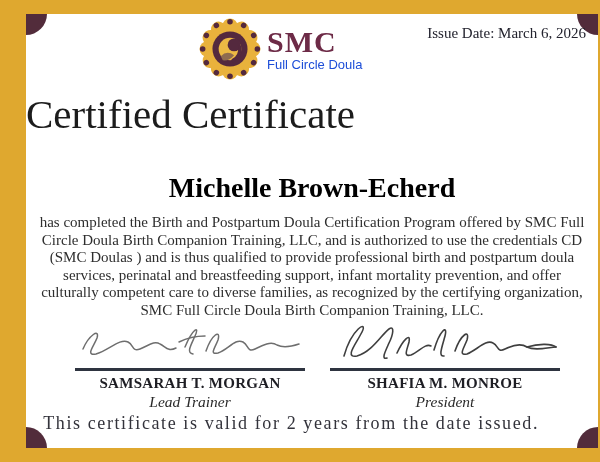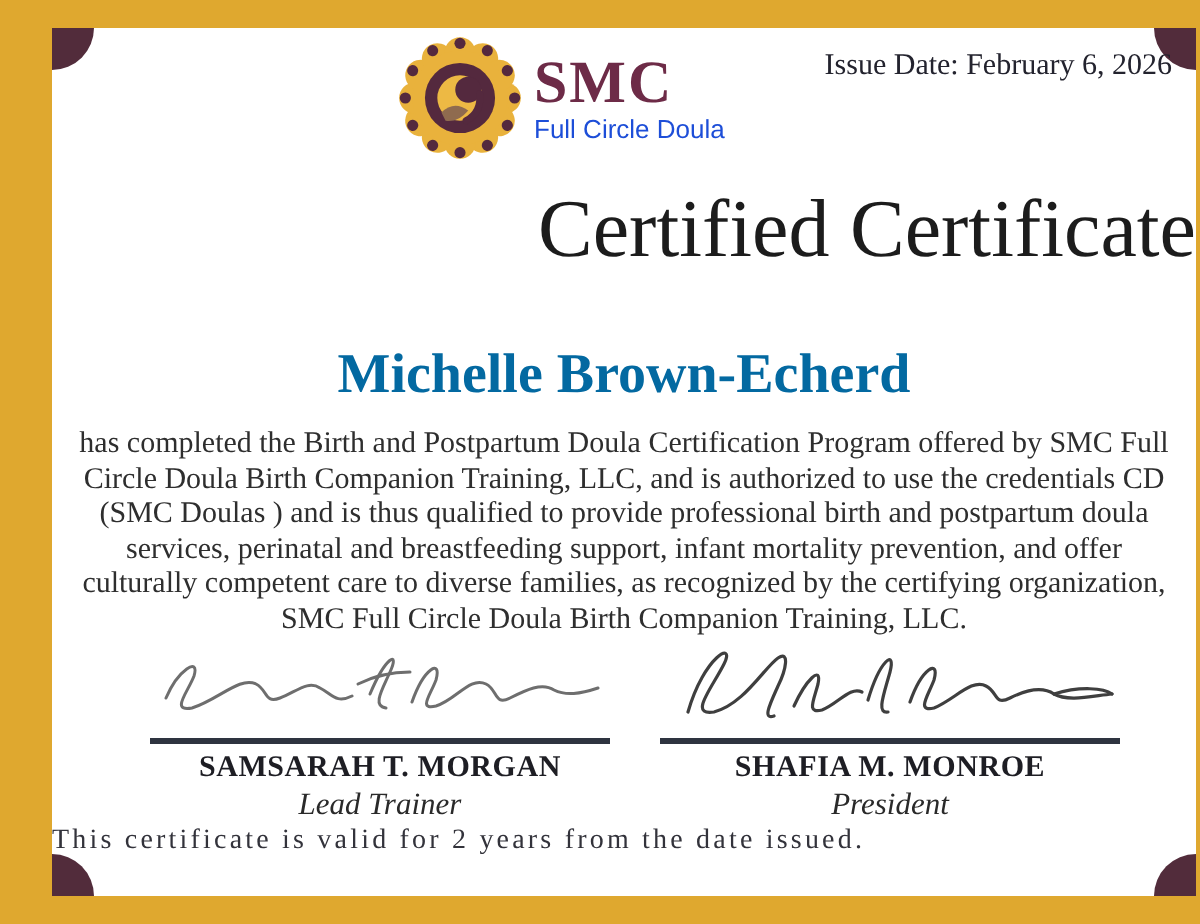--- a/index.html
+++ b/index.html
@@ -17,36 +17,36 @@
   
   .logo{position:absolute;left:171px;top:2px;display:flex;align-items:center;}
   .logo-icon{width:66px;height:66px;}
   .logo-text{margin-left:4px;line-height:1;}
   .logo-brand{font-family:"Liberation Serif","DejaVu Serif",serif;font-weight:bold;font-size:30px;color:#6D2B47;letter-spacing:1px;}
   .logo-line1{font-family:"Liberation Sans","DejaVu Sans",sans-serif;font-size:13px;color:#1d4ed8;margin-top:1px;}
   .logo-line2{font-family:"Liberation Sans","DejaVu Sans",sans-serif;font-size:14.5px;color:#C8A23E;margin-top:4px;}
 
   .issue-block{position:absolute;right:12px;top:9px;text-align:right;font-size:15px;color:#23232E;line-height:20px;}
 
-  .title{position:absolute;left:0;top:76px;width:572px;text-align:right;font-size:41px;color:#1C1C1C;font-weight:normal;}
+  .title{position:absolute;left:0;top:76px;width:572px;text-align:left;font-size:41px;color:#1C1C1C;font-weight:normal;}
   .subtitle{position:absolute;left:0;top:134px;width:572px;text-align:center;font-size:21px;color:#232323;}
-  .recipient{position:absolute;left:0;top:158px;width:572px;text-align:center;font-size:28px;font-weight:bold;color:#0369a1;}
+  .recipient{position:absolute;left:0;top:158px;width:572px;text-align:center;font-size:28px;font-weight:bold;color:#000000;}
 
   .body-text{position:absolute;left:7px;top:200px;width:558px;text-align:center;font-size:15px;line-height:17.6px;color:#2E2E2E;}
 
   
   .sig{position:absolute;top:302px;width:238px;text-align:center;}
   .sig.left{left:45px;text-align:center;}
   .sig.right{left:300px;}
   .sig-script{height:46px;}
   .sig-line{height:3px;background:#2E3440;margin:2px 4px 4px 4px;}
   .sig-name{font-size:15px;font-weight:bold;color:#1E1E24;letter-spacing:0.3px;}
   .sig-title{font-size:15.5px;font-style:italic;color:#2A2A2A;margin-top:1px;}
 
-  .footer{position:absolute;left:0;top:399px;width:513px;text-align:left;font-size:14px;letter-spacing:1.6px;color:#33333B;}
+  .footer{position:absolute;left:0;top:399px;width:513px;text-align:right;font-size:18px;letter-spacing:1.6px;color:#33333B;}
 </style>
 </head>
 <body>
 
 <div class="page">
   <div class="cert">
 
     <div class="corner tl"></div>
     <div class="corner tr"></div>
     <div class="corner bl"></div>
@@ -137,21 +137,21 @@
         <circle cx="36" cy="28" r="6.3" fill="#54293E"></circle>
         <path d="M41.5,30 Q42.5,39 35,43" stroke="#54293E" stroke-width="3.4" fill="none" stroke-linecap="round"></path>
       </svg>
       <div class="logo-text">
         <div class="logo-brand">SMC</div>
         <div class="logo-line1">Full Circle Doula</div>
       </div>
     </div>
 
     <div class="issue-block">
-      <div>Issue Date: February 6, 2026</div>
+      <div>Issue Date: March 6, 2026</div>
     </div>
 
     <div class="title">Certified Certificate</div>
     <div class="recipient">Michelle Brown-Echerd</div>
 
     <div class="body-text">has completed the Birth and Postpartum Doula Certification Program offered by SMC Full Circle Doula Birth Companion Training, LLC, and is authorized to use the credentials CD (SMC Doulas ) and is thus qualified to provide professional birth and postpartum doula services, perinatal and breastfeeding support, infant mortality prevention, and offer culturally competent care to diverse families, as recognized by the certifying organization, SMC Full Circle Doula Birth Companion Training, LLC.</div>
 
     <div class="sig left">
       <svg class="sig-script" viewBox="0 0 230 46" aria-hidden="true">
         <g stroke="#6E6E6E" stroke-width="1.5" fill="none" stroke-linecap="round">

